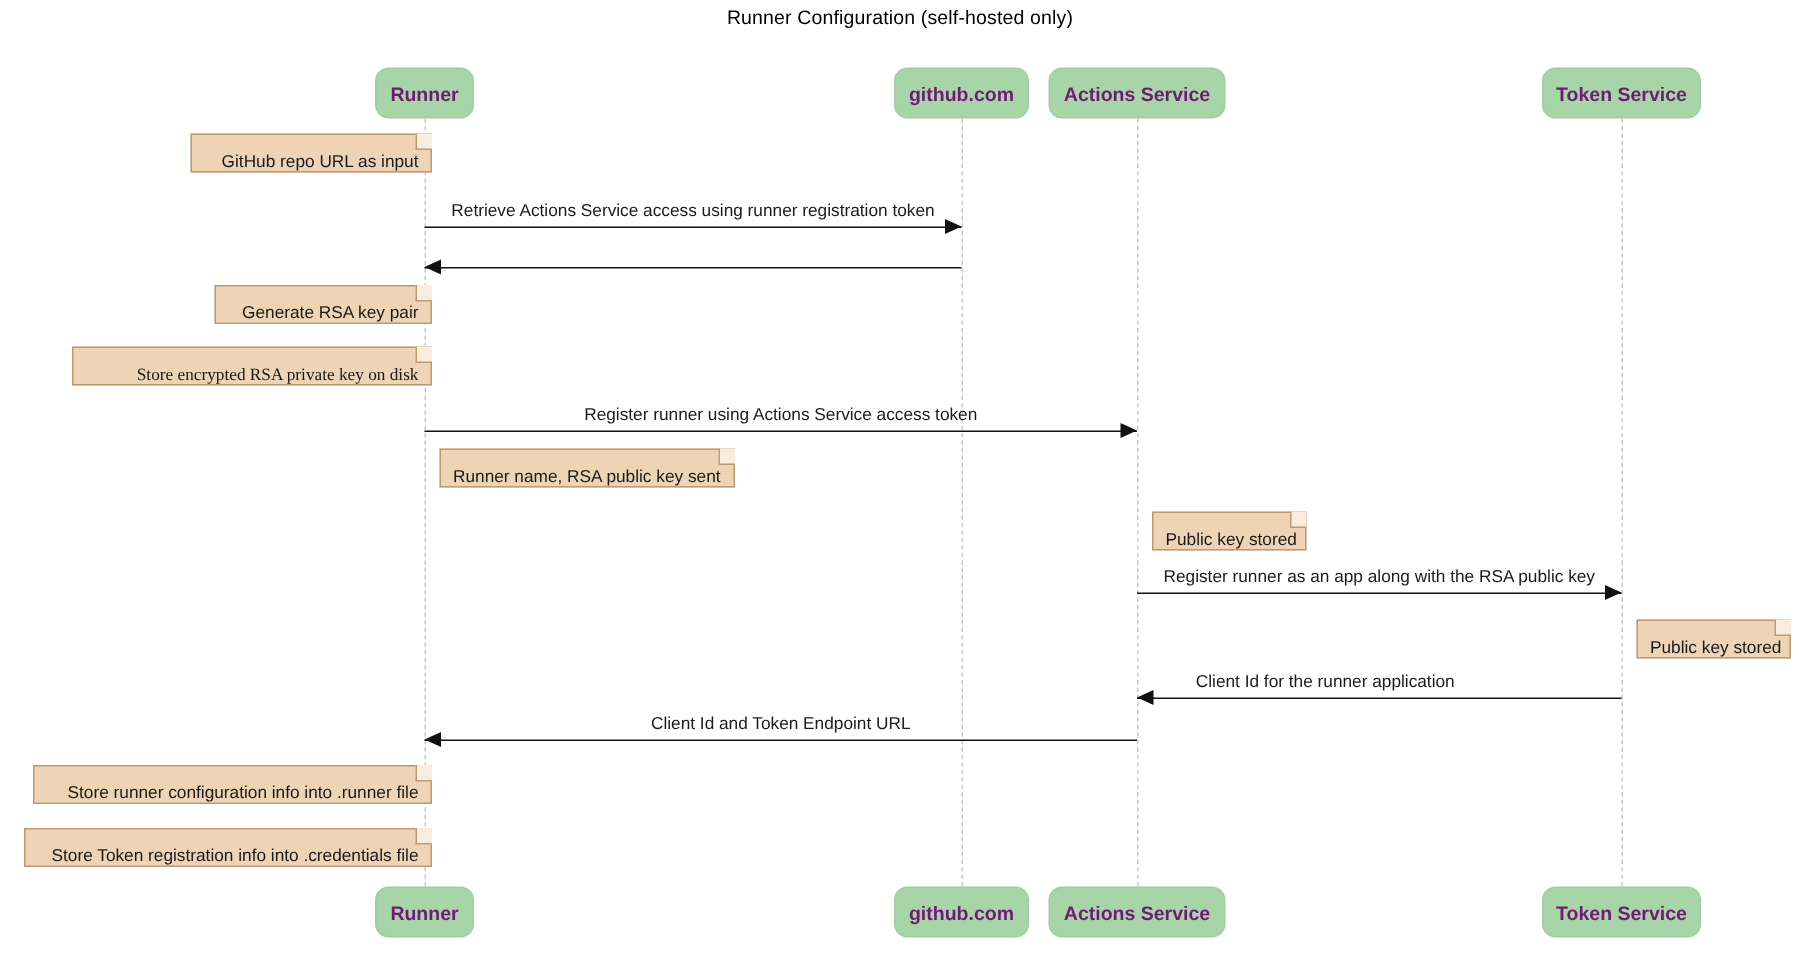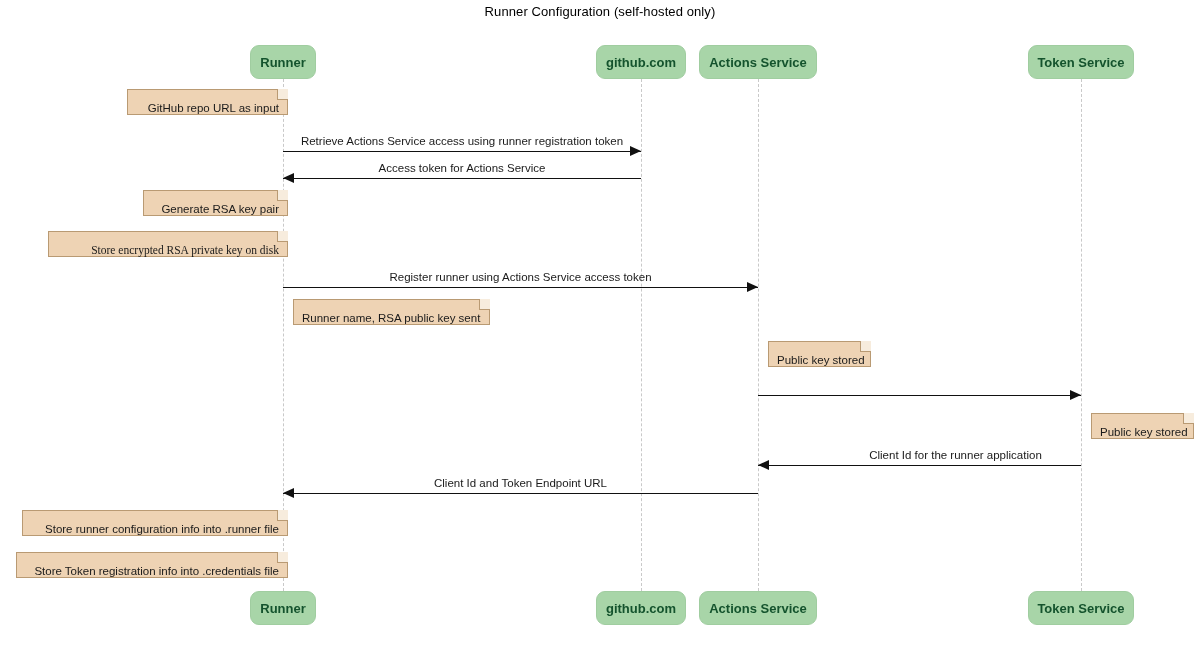--- a/index.html
+++ b/index.html
@@ -10,21 +10,21 @@
   }
   #diagram{position:absolute;left:0;top:0;width:1200px;height:647px;}
   .title{
     position:absolute;left:0;top:4px;width:1200px;text-align:center;
     font-size:13px;font-weight:normal;color:#000;letter-spacing:0.1px;
   }
   .participant{
     position:absolute;height:34px;border-radius:9px;
     background:#a8d5a8;border:1px solid #a0cda0;
     display:flex;align-items:center;justify-content:center;
-    font-size:13px;font-weight:bold;color:#14532d;
+    font-size:13px;font-weight:bold;color:#701a75;
     box-sizing:border-box;white-space:nowrap;
   }
   .lifeline{
     position:absolute;width:1px;
     border-left:1px dashed #c9c9c9;
   }
   .msg-line{
     position:absolute;height:0;border-top:1.4px solid #111;
   }
   .msg-label{
@@ -84,29 +84,29 @@
       <span>Token Service</span>
     </div>
     <div class="participant" style="left: 1028px; top: 591px; width: 106px;">
       <span>Token Service</span>
     </div>
     <div class="msg-line" style="left: 283px; top: 151px; width: 358px;"></div>
     <div class="arrowhead right" style="top: 146px; left: 630px;"></div>
     <div class="msg-label" style="left: 283px; width: 358px; top: 135px;">Retrieve Actions Service access using runner registration token</div>
     <div class="msg-line" style="left: 283px; top: 178px; width: 358px;"></div>
     <div class="arrowhead left" style="top: 173px; left: 283px;"></div>
-    <div class="msg-label" style="left: 283px; width: 358px; top: 162px;">Access token for Actions Service</div>
     <div class="msg-line" style="left: 283px; top: 287px; width: 475px;"></div>
     <div class="arrowhead right" style="top: 282px; left: 747px;"></div>
     <div class="msg-label" style="left: 283px; width: 475px; top: 271px;">Register runner using Actions Service access token</div>
     <div class="msg-line" style="left: 758px; top: 395px; width: 323px;"></div>
     <div class="arrowhead right" style="top: 390px; left: 1070px;"></div>
+    <div class="msg-label" style="left: 758px; width: 323px; top: 379px;">Register runner as an app along with the RSA public key</div>
     <div class="msg-line" style="left: 758px; top: 465px; width: 323px;"></div>
     <div class="arrowhead left" style="top: 460px; left: 758px;"></div>
-    <div class="msg-label" style="left: 794px; width: 323px; top: 449px; text-align: center;">Client Id for the runner application</div>
+    <div class="msg-label" style="left: 722px; width: 323px; top: 449px; text-align: center;">Client Id for the runner application</div>
     <div class="msg-line" style="left: 283px; top: 493px; width: 475px;"></div>
     <div class="arrowhead left" style="top: 488px; left: 283px;"></div>
     <div class="msg-label" style="left: 283px; width: 475px; top: 477px;">Client Id and Token Endpoint URL</div>
     <div class="note" style="left: 127px; top: 89px; width: 161px; justify-content: flex-end;">
       <span class="fold"></span>
       <span>GitHub repo URL as input</span>
     </div>
     <div class="note" style="left: 143px; top: 190px; width: 145px; justify-content: flex-end;">
       <span class="fold"></span>
       <span>Generate RSA key pair</span>

